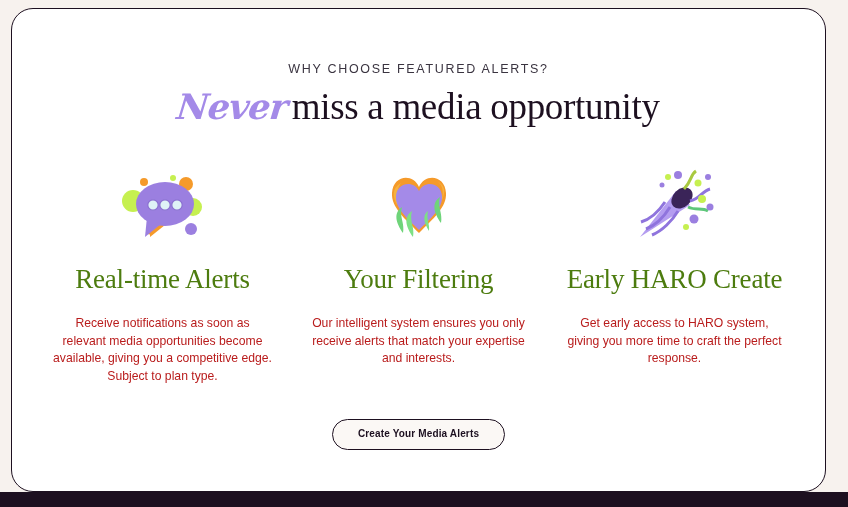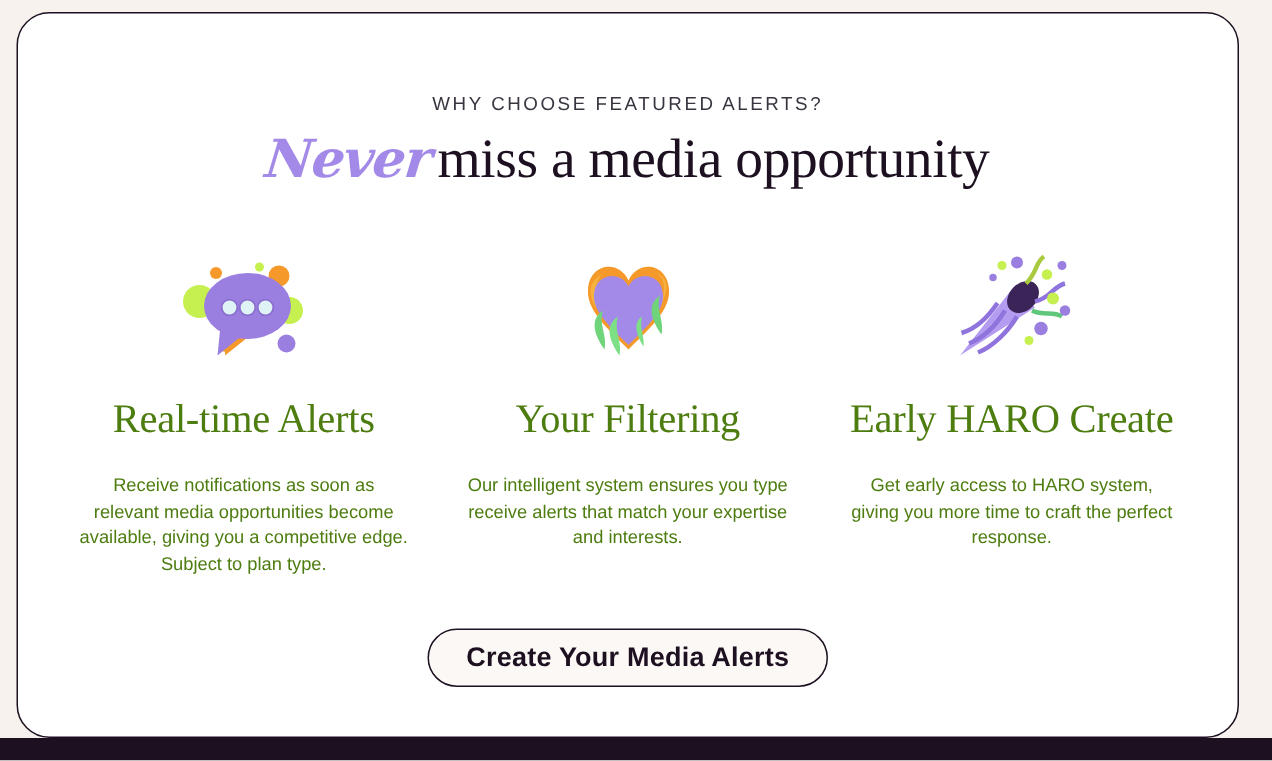--- a/index.html
+++ b/index.html
@@ -114,39 +114,39 @@
     color: #4d7c0f;
     letter-spacing: -0.2px;
     white-space: nowrap;
   }
 
   .col-body {
     margin-top: 20px;
     font-family: "Liberation Sans", sans-serif;
     font-size: 12.2px;
     line-height: 17.5px;
-    color: #4d7c0f;
+    color: #b91c1c;
     padding: 0 10px;
   }
 
   .cta-row {
     position: absolute;
     left: 0;
     top: 410px;
     width: 100%;
     display: flex;
     justify-content: center;
   }
   .cta-button {
     background: #fbf8f5;
     border: 1.5px solid #1d1020;
     border-radius: 999px;
     padding: 9px 25px 10px 25px;
     font-family: "Liberation Sans", sans-serif;
-    font-size: 18px;
+    font-size: 10px;
     font-weight: 700;
     letter-spacing: 0.15px;
     color: #1d1020;
     cursor: pointer;
     line-height: 1;
   }
 </style>
 </head>
 <body>
 
@@ -193,21 +193,21 @@
             <path d="M22 16 C16 24 20 30 18 38 C14 30 12 22 22 16 Z" fill="#f6b23f"></path>
             <path d="M58 14 C66 20 64 28 62 36 C66 26 68 20 58 14 Z" fill="#f6b23f"></path>
             <path d="M40 24 C35 13 18 15 17 29 C16 41 28 51 40 63 C52 51 64 41 63 29 C62 15 45 13 40 24 Z" fill="#a48ae8"></path>
             <path d="M23 40 C20 50 26 56 24 66 C17 56 14 46 23 40 Z" fill="#6fd47a"></path>
             <path d="M33 44 C30 54 36 60 34 70 C27 60 24 50 33 44 Z" fill="#7ee085"></path>
             <path d="M61 30 C58 40 64 46 62 56 C55 46 52 36 61 30 Z" fill="#6fd47a"></path>
             <path d="M49 44 C47 52 51 57 50 64 C45 56 43 48 49 44 Z" fill="#7ee085"></path>
           </svg>
         </div>
         <div class="col-title">Your Filtering</div>
-        <div class="col-body">Our intelligent system ensures you type receive alerts that match your expertise and interests.</div>
+        <div class="col-body">Our intelligent system ensures you only receive alerts that match your expertise and interests.</div>
       </div>
 
       <div class="col">
         <div class="icon-wrap">
           <svg width="86" height="80" viewBox="0 0 86 80" aria-hidden="true">
             <path d="M8 70 L44 24 L58 38 Z" fill="#b49df0"></path>
             <path d="M14 62 C24 58 32 50 38 40" stroke="#8f74dd" stroke-width="3" fill="none"></path>
             <path d="M20 68 C30 64 40 54 46 44" stroke="#8f74dd" stroke-width="3" fill="none"></path>
             <path d="M9 55 C19 52 27 44 33 35" stroke="#8f74dd" stroke-width="3" fill="none"></path>
             <ellipse cx="50" cy="31" rx="12" ry="9" transform="rotate(-45 50 31)" fill="#3a2458"></ellipse>

